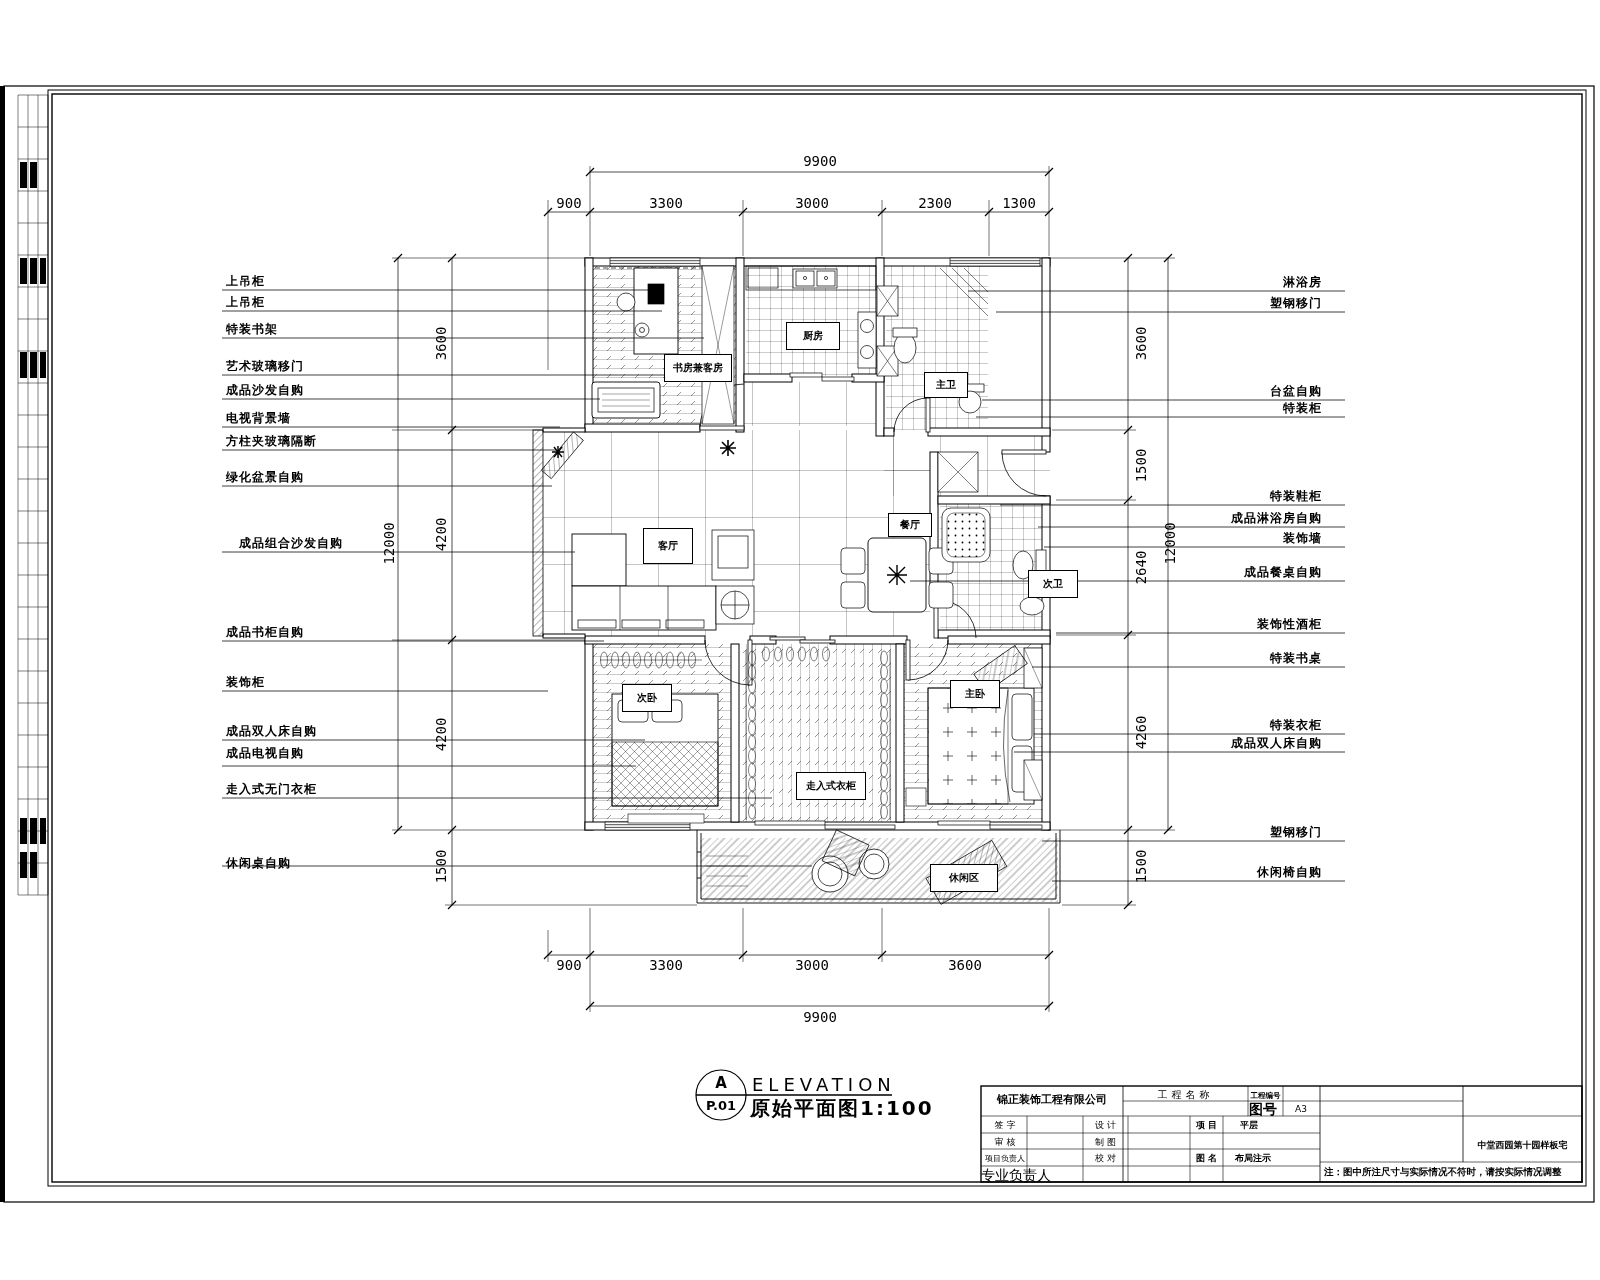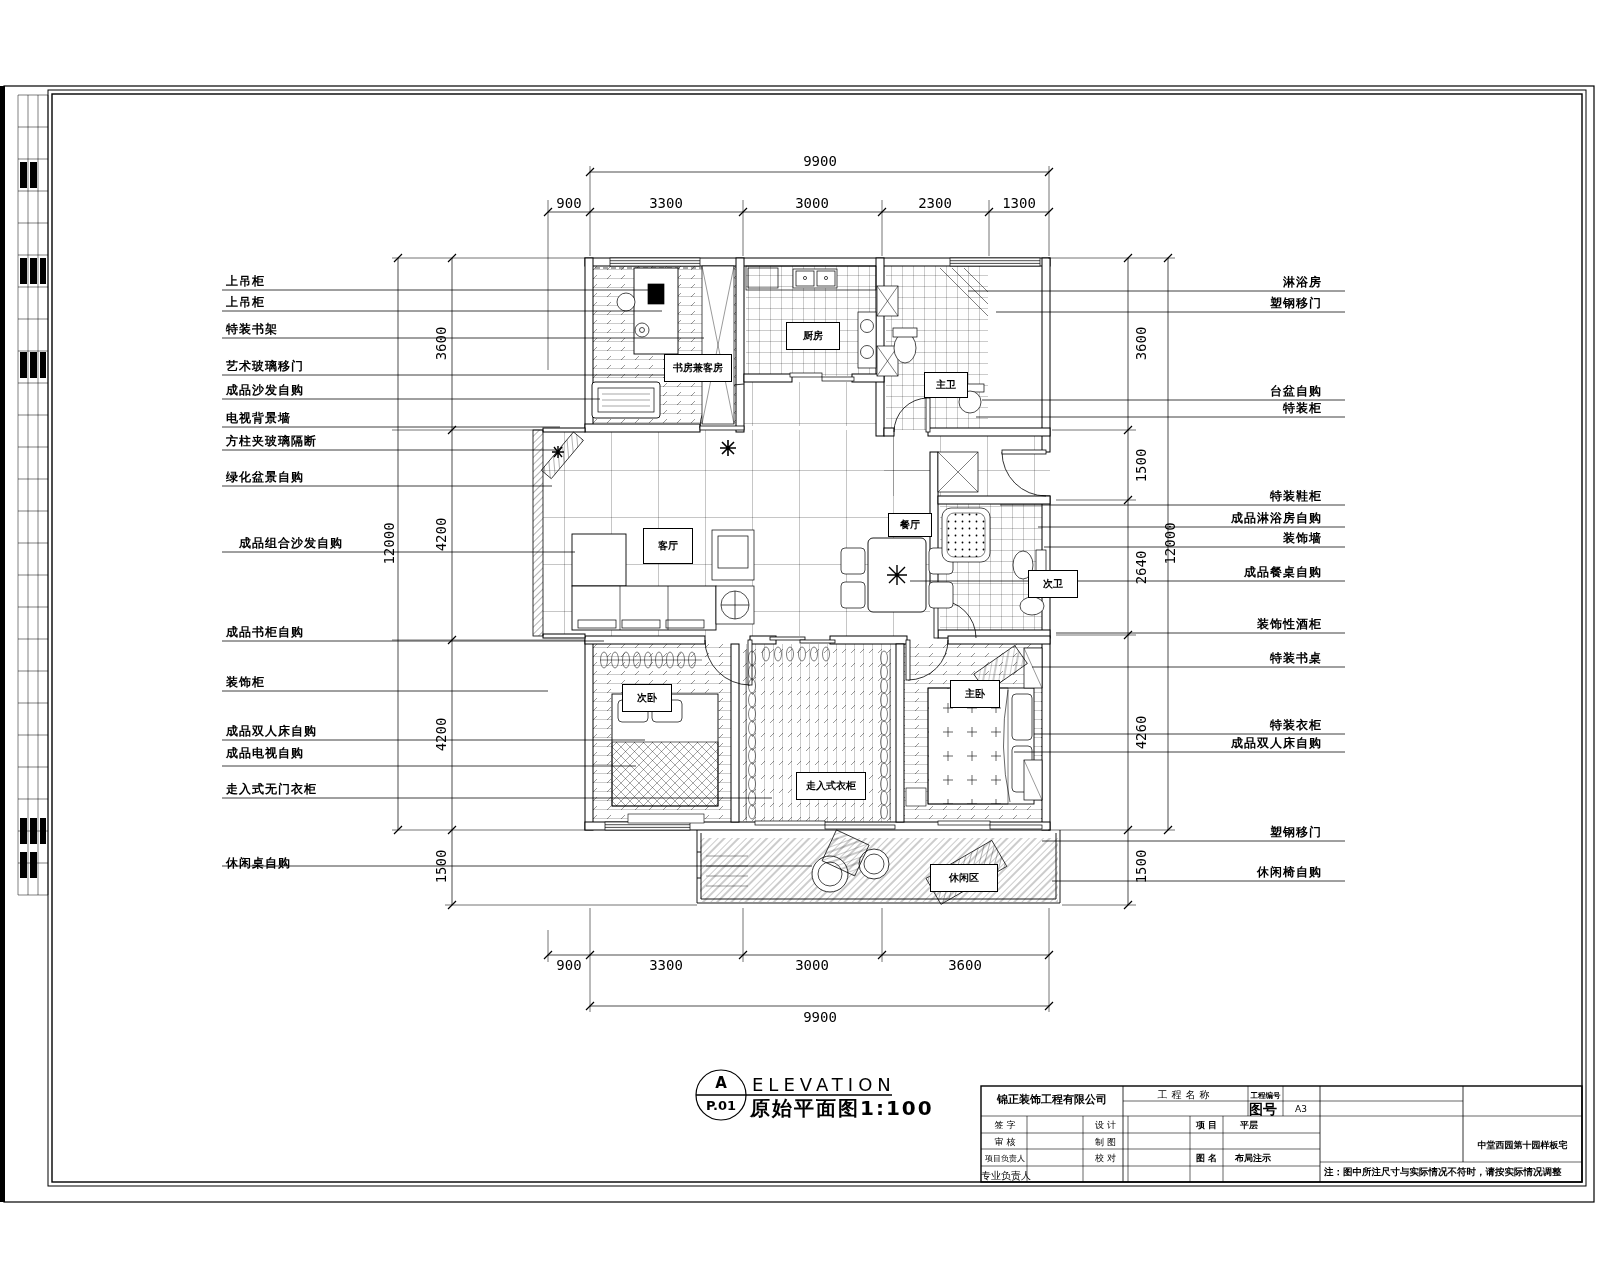--- a/index.html
+++ b/index.html
@@ -492,21 +492,21 @@
 </div>
 
 <div class="tb c" style="left:983px;top:1094px;width:138px;font-size:11px;font-weight:700">锦正装饰工程有限公司</div>
 <div class="tb c" style="left:1125px;top:1089px;width:121px;font-size:10px;letter-spacing:4px">工程名称</div>
 <div class="tb c" style="left:1249px;top:1090px;width:33px;font-size:7.5px;font-weight:700">工程编号</div>
 <div class="tb c" style="left:1249px;top:1104px;width:22px;font-size:14px;font-weight:700">图号</div>
 <div class="tb c" style="left:1284px;top:1104px;width:34px;font-size:9px">A3</div>
 <div class="tb c" style="left:983px;top:1120px;width:44px">签  字</div>
 <div class="tb c" style="left:983px;top:1137px;width:44px">审  核</div>
 <div class="tb c" style="left:981px;top:1153px;width:48px;font-size:8px">项目负责人</div>
-<div class="tb c" style="left:981px;top:1170px;width:48px;font-size:10px">专业负责人</div>
+<div class="tb c" style="left:981px;top:1170px;width:48px;font-size:14px">专业负责人</div>
 <div class="tb c" style="left:1085px;top:1120px;width:41px">设  计</div>
 <div class="tb c" style="left:1085px;top:1137px;width:41px">制  图</div>
 <div class="tb c" style="left:1085px;top:1153px;width:41px">校  对</div>
 <div class="tb c" style="left:1190px;top:1120px;width:33px;font-weight:700">项 目</div>
 <div class="tb" style="left:1240px;top:1120px;font-weight:700">平层</div>
 <div class="tb c" style="left:1190px;top:1153px;width:33px;font-weight:700">图 名</div>
 <div class="tb" style="left:1235px;top:1153px;font-weight:700">布局注示</div>
 <div class="tb c" style="left:1465px;top:1140px;width:115px;font-weight:700">中堂西园第十园样板宅</div>
 <div class="note">注：图中所注尺寸与实际情况不符时，请按实际情况调整</div>
 

